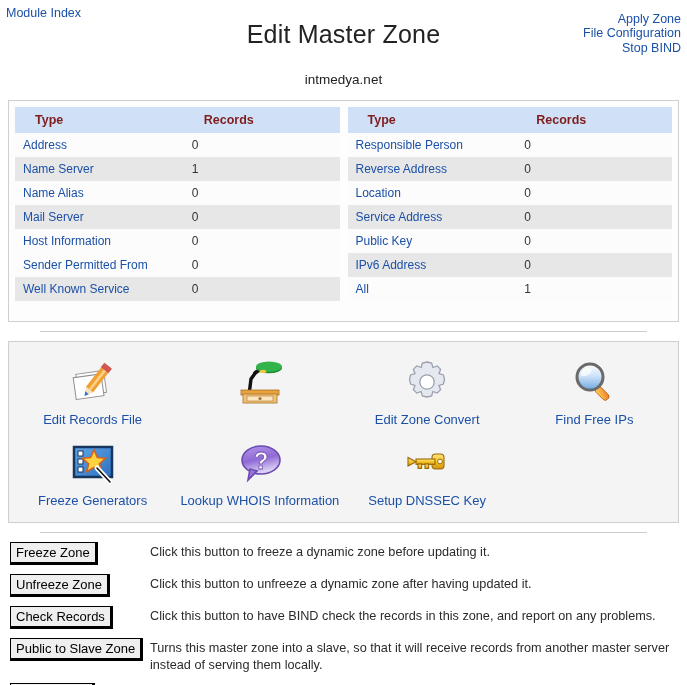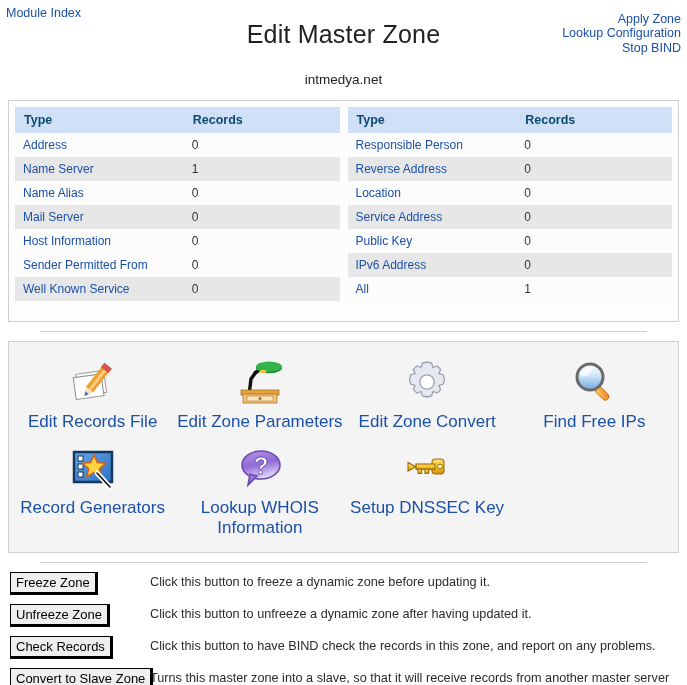--- a/index.html
+++ b/index.html
@@ -67,24 +67,24 @@
     background: #fdfdfd;
   }
   .tbl-wrap { width: 50%; }
   table.rec {
     width: 100%;
     border-collapse: collapse;
     font-size: 12.5px;
   }
   table.rec th {
     background: #cfe0f7;
-    color: #0c4a6e;
+    color: #7f1d1d;
     font-weight: bold;
     text-align: left;
-    padding: 4px 9px;
+    padding: 4px 20px;
     font-size: 12.5px;
     height: 18px;
   }
   table.rec th.recs-col, table.rec td.recs-col { width: 48%; margin-left: 31px; }
   table.rec td {
     padding: 4px 8px;
     height: 16px;
     color: #1b50a8;
     font-size: 12px;
   }
@@ -112,21 +112,21 @@
     padding: 4px 0 6px 0;
   }
   .icon-art {
     height: 52px;
     display: flex;
     align-items: center;
     justify-content: center;
   }
   .icon-label {
     margin-top: 4px;
-    font-size: 17px;
+    font-size: 13px;
     color: #1b50a8;
   }
 
   
   .btn-section { margin-top: 6px; }
   .btn-row {
     display: flex;
     align-items: flex-start;
     margin-bottom: 9px;
   }
@@ -159,21 +159,21 @@
   }
 </style>
 </head>
 <body>
 
 <div class="header">
   <div class="module-index link">Module Index</div>
   <div class="page-title">Edit Master Zone</div>
   <div class="top-links">
     <div class="link">Apply Zone</div>
-    <div class="link">Lookup Configuration</div>
+    <div class="link">File Configuration</div>
     <div class="link">Stop BIND</div>
   </div>
   <div class="zone-name">intmedya.net</div>
 </div>
 
 <div class="panel tables-panel">
   <div class="tbl-wrap">
     <table class="rec">
       <thead>
         <tr>
@@ -287,21 +287,20 @@
           <path d="M20 14 L29 8" stroke="#111111" stroke-width="3.4" fill="none" stroke-linecap="round"></path>
           <ellipse cx="34" cy="9" rx="13" ry="5.2" fill="#1f8a32"></ellipse>
           <ellipse cx="34" cy="7.6" rx="13" ry="5.2" fill="#32b44a"></ellipse>
           <ellipse cx="28" cy="12.4" rx="3.4" ry="1.7" fill="#f5c542"></ellipse>
           <rect x="6" y="31" width="38" height="5" fill="#e8a33d" stroke="#a8702a" stroke-width="0.8"></rect>
           <rect x="8" y="35" width="34" height="9" fill="#f2c279" stroke="#a8702a" stroke-width="0.8"></rect>
           <rect x="12" y="37" width="26" height="5" fill="#fbe6c2" stroke="#b8863a" stroke-width="0.7"></rect>
           <circle cx="25" cy="39.5" r="1.6" fill="#a8702a"></circle>
         </svg>
       </div>
-      <div class="icon-label link">Edit Zone Parameters</div>
     </div>
 
     <div class="icon-cell">
       <div class="icon-art">
         <svg width="46" height="46" viewBox="0 0 46 46">
           <g fill="#e6e8ef" stroke="#9aa0ad" stroke-width="1.3">
             <path d="M23 3 l4.6 1.1 1.3 4.4 4.3 -1.6 3.4 3.4 -1.6 4.3 4.4 1.3 1.1 4.6 -1.1 4.6 -4.4 1.3 1.6 4.3 -3.4 3.4 -4.3 -1.6 -1.3 4.4 -4.6 1.1 -4.6 -1.1 -1.3 -4.4 -4.3 1.6 -3.4 -3.4 1.6 -4.3 -4.4 -1.3 -1.1 -4.6 1.1 -4.6 4.4 -1.3 -1.6 -4.3 3.4 -3.4 4.3 1.6 1.3 -4.4 z"></path>
             <circle cx="23" cy="23" r="7.2" fill="#ffffff"></circle>
           </g>
         </svg>
@@ -345,21 +344,21 @@
           </defs>
           <rect x="4" y="7" width="38" height="30" fill="url(#scr)" stroke="#16365e" stroke-width="2.5"></rect>
           <rect x="8" y="11" width="5" height="5" fill="#ffffff" stroke="#16365e" stroke-width="1"></rect>
           <rect x="8" y="19" width="5" height="5" fill="#ffffff" stroke="#16365e" stroke-width="1"></rect>
           <rect x="8" y="27" width="5" height="5" fill="#ffffff" stroke="#16365e" stroke-width="1"></rect>
           <polygon points="24,10 27.4,17.6 35.5,18.3 29.4,23.7 31.2,31.6 24,27.4 16.8,31.6 18.6,23.7 12.5,18.3 20.6,17.6" fill="#ffd23f" stroke="#d9601a" stroke-width="1.6"></polygon>
           <path d="M27 28 L40 42" stroke="#ffffff" stroke-width="5" stroke-linecap="round"></path>
           <path d="M27 28 L40 42" stroke="#111111" stroke-width="1.6" stroke-linecap="round"></path>
         </svg>
       </div>
-      <div class="icon-label link">Record Generators</div>
+      <div class="icon-label link">Freeze Generators</div>
     </div>
 
     <div class="icon-cell">
       <div class="icon-art">
         <svg width="46" height="46" viewBox="0 0 46 46">
           <defs>
             <linearGradient id="bub" x1="0" y1="0" x2="0.3" y2="1">
               <stop offset="0%" stop-color="#b597e8"></stop>
               <stop offset="55%" stop-color="#8f6ad6"></stop>
               <stop offset="100%" stop-color="#dcd2f4"></stop>
@@ -409,20 +408,20 @@
     </div>
     <div class="btn-row">
       <div class="btn-col"><button class="webmin-btn">Unfreeze Zone</button></div>
       <div class="btn-desc">Click this button to unfreeze a dynamic zone after having updated it.</div>
     </div>
     <div class="btn-row">
       <div class="btn-col"><button class="webmin-btn">Check Records</button></div>
       <div class="btn-desc">Click this button to have BIND check the records in this zone, and report on any problems.</div>
     </div>
     <div class="btn-row">
-      <div class="btn-col"><button class="webmin-btn">Convert to Slave Zone</button></div>
+      <div class="btn-col"><button class="webmin-btn">Public to Slave Zone</button></div>
       <div class="btn-desc">Turns this master zone into a slave, so that it will receive records from another master server instead of serving them locally.</div>
     </div>
     <div class="btn-row">
       <div class="btn-col"><button class="webmin-btn">Delete Zone</button></div>
       <div class="btn-desc">Click this button to delete this zone from your DNS server. Matching reverse address records in other zones hosted by this server will also be deleted.</div>
     </div>
   </div>
 
 </body></html>

